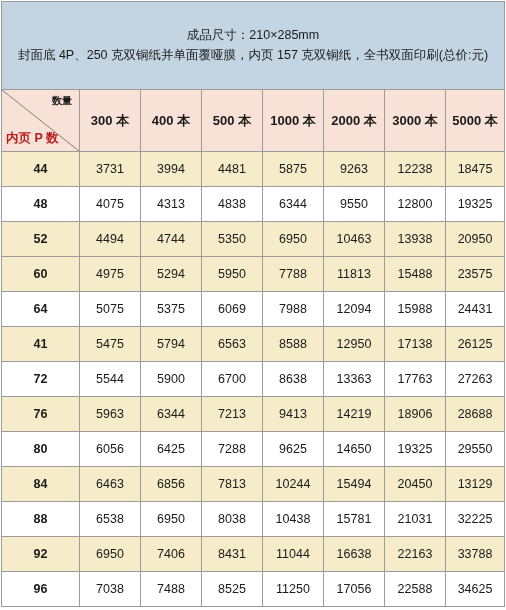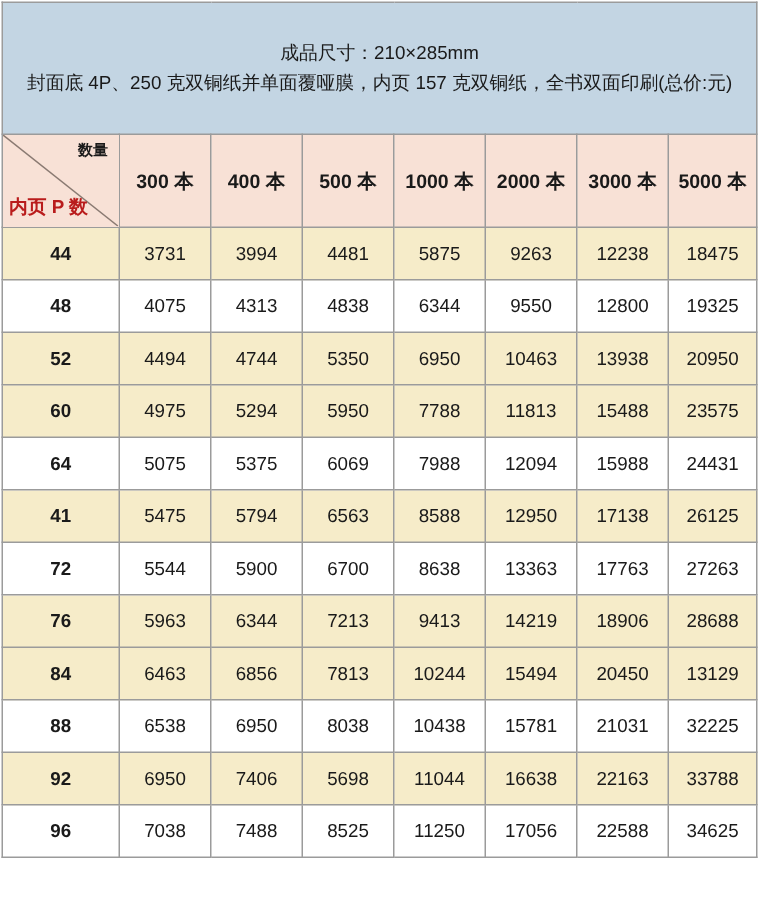--- a/index.html
+++ b/index.html
@@ -213,20 +213,30 @@
         <tr class="data-row odd">
           <td class="pages-cell">76</td>
           <td>5963</td>
           <td>6344</td>
           <td>7213</td>
           <td>9413</td>
           <td>14219</td>
           <td>18906</td>
           <td>28688</td>
         </tr>
+        <tr class="data-row even">
+          <td class="pages-cell">80</td>
+          <td>6056</td>
+          <td>6425</td>
+          <td>7288</td>
+          <td>9625</td>
+          <td>14650</td>
+          <td>19325</td>
+          <td>29550</td>
+        </tr>
         <tr class="data-row odd">
           <td class="pages-cell">84</td>
           <td>6463</td>
           <td>6856</td>
           <td>7813</td>
           <td>10244</td>
           <td>15494</td>
           <td>20450</td>
           <td>13129</td>
         </tr>
@@ -237,21 +247,21 @@
           <td>8038</td>
           <td>10438</td>
           <td>15781</td>
           <td>21031</td>
           <td>32225</td>
         </tr>
         <tr class="data-row odd">
           <td class="pages-cell">92</td>
           <td>6950</td>
           <td>7406</td>
-          <td>5698</td>
+          <td>8431</td>
           <td>11044</td>
           <td>16638</td>
           <td>22163</td>
           <td>33788</td>
         </tr>
         <tr class="data-row even">
           <td class="pages-cell">96</td>
           <td>7038</td>
           <td>7488</td>
           <td>8525</td>

